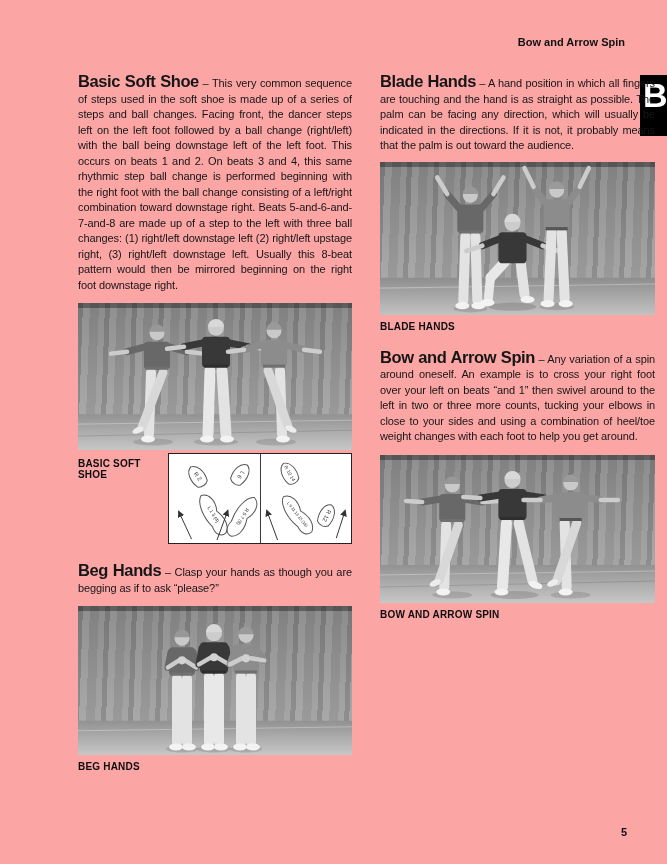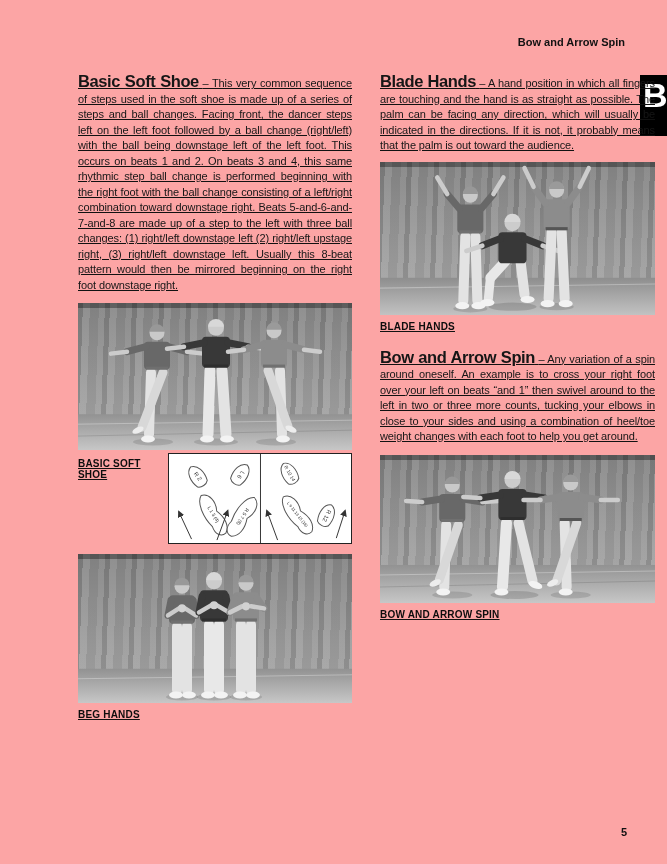--- a/index.html
+++ b/index.html
@@ -5,21 +5,21 @@
   html,body { margin:0; padding:0; background:#ffffff; }
   .page {
     position:relative; width:667px; height:864px; background:#fca5a5;
     font-family:"Liberation Sans", sans-serif; color:#111; overflow:hidden;
   }
   .running-header { position:absolute; top:36px; right:42px; font-size:11px; font-weight:bold; letter-spacing:0; }
   .section-tab {
     position:absolute; top:75px; right:0; width:27px; height:61px; background:#000;
     color:#fff; font-weight:bold; font-size:34px; line-height:40px; padding-left:3px; box-sizing:border-box;
   }
-  .col { position:absolute; top:72px;text-decoration:underline; }
+  .col { position:absolute; top:72px; }
   .col-left  { left:78px;  width:274px; }
   .col-right { left:380px; width:275px; }
   .entry { margin:0; font-size:11px; line-height:15.5px; text-align:justify; letter-spacing:-0.1px; color:#161616; }
   .term  { font-size:16.5px; font-weight:bold; letter-spacing:-0.4px; line-height:18px; }
   .photo {
     position:relative; width:100%; overflow:hidden; margin-top:10px;
     background:
       repeating-linear-gradient(92deg, rgba(0,0,0,0.12) 0 5px, rgba(255,255,255,0.07) 5px 12px, rgba(0,0,0,0.05) 12px 21px, rgba(255,255,255,0.04) 21px 27px),
       linear-gradient(180deg,#878787,#9d9d9d 60%,#a8a8a8);
   }
@@ -147,20 +147,21 @@
           <line x1="110" y1="88" x2="99" y2="58" stroke="#333" stroke-width="1" marker-end="url(#ah)"></line>
           <g transform="translate(160,63) rotate(25)">
             <path d="M0,-12C7,-10 9,0 6,9 C3,12 -3,12 -6,9 C-9,0 -7,-10 0,-12Z" fill="#fff" stroke="#555" stroke-width="1"></path>
             <text transform="rotate(90)" font-size="6" text-anchor="middle" dominant-baseline="middle">R 12</text>
           </g>
           <line x1="170" y1="86" x2="179" y2="58" stroke="#333" stroke-width="1" marker-end="url(#ah)"></line>
         </svg>
       </div>
     </div>
 
+    <p class="entry entry-gap"><span class="term">Beg Hands</span> <span>– Clasp your hands as though you are begging as if to ask “please?”</span></p>
 
     <div class="photo" style="height:149px">
       <svg viewBox="0 0 274 148" preserveAspectRatio="none">
         <defs>
             <linearGradient id="fl2" x1="0" y1="0" x2="0" y2="1">
               <stop offset="0" stop-color="#929292"></stop>
               <stop offset="1" stop-color="#c7c7c7"></stop>
             </linearGradient>
           </defs>
         <rect x="0" y="114" width="274" height="34" fill="url(#fl2)"></rect>

